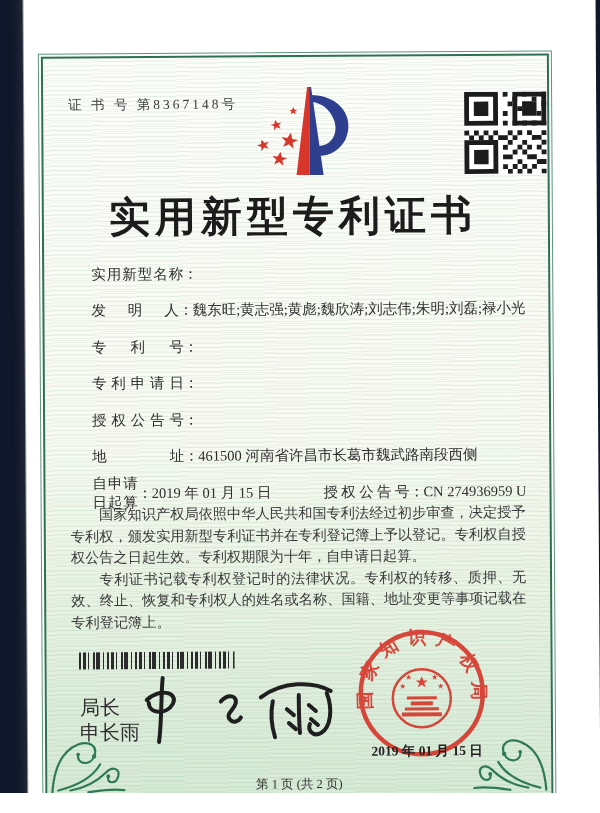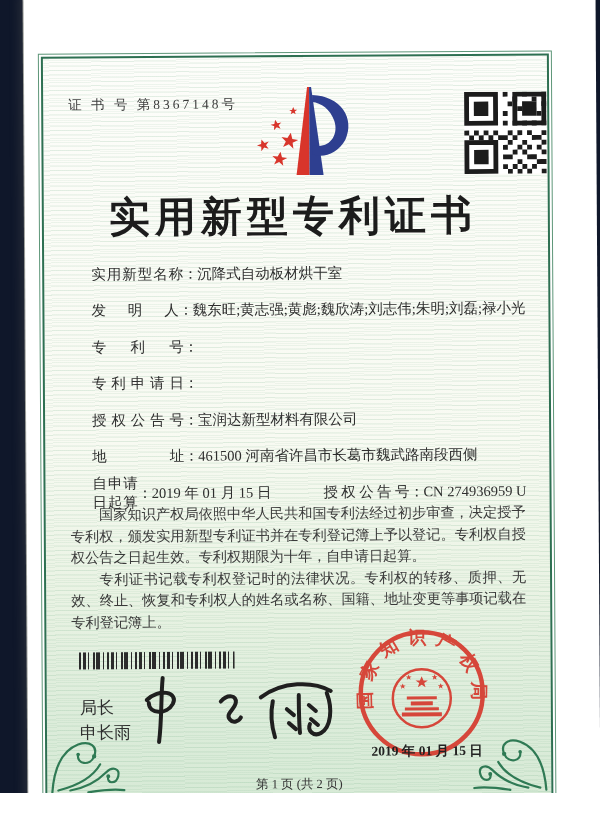--- a/index.html
+++ b/index.html
@@ -32,21 +32,21 @@
          color:#3a3a3a;text-align:justify;}
   .paras p{margin:0;text-indent:2em;}
   .barcode{position:absolute;left:32px;top:594px;width:156px;height:17px;
      background:repeating-linear-gradient(90deg,
         #2b2b2b 0 2px, transparent 2px 4px,
         #2b2b2b 4px 7px, transparent 7px 9px,
         #2b2b2b 9px 10px, transparent 10px 14px,
         #2b2b2b 14px 16px, transparent 16px 17px,
         #2b2b2b 17px 21px, transparent 21px 24px,
         #2b2b2b 24px 25px, transparent 25px 28px);}
-  .director{position:absolute;left:33px;top:637px;font-size:17px;color:#2e2e2e;line-height:25px;}
+  .director{position:absolute;left:33px;top:637px;font-size:20px;color:#2e2e2e;line-height:25px;}
   .signature{position:absolute;left:86px;top:612px;width:226px;height:84px;}
   .seal{position:absolute;left:308px;top:570px;width:134px;height:134px;opacity:.93;}
   .seal-date{position:absolute;left:305px;top:686px;width:150px;text-align:center;
          font-size:13.5px;color:#222;font-weight:600;z-index:5;}
   .footer{position:absolute;left:0;right:0;top:719px;text-align:center;font-size:12.5px;color:#333;}
   .corner{position:absolute;width:78px;height:78px;}
   .corner.bl{left:1px;bottom:1px;}
   .corner.br{right:1px;bottom:1px;transform:scaleX(-1);}
 </style>
 </head>
@@ -87,39 +87,37 @@
             <path d="M40,0h5v5h-5z M60,0h5v5h-5z M80,0h5v5h-5z M50,5h5v5h-5z M70,5h5v5h-5z M45,10h5v5h-5z M80,10h5v5h-5z M55,15h5v5h-5z M65,15h5v5h-5z M40,20h5v5h-5z M75,20h5v5h-5z M40,30h5v5h-5z M50,30h5v5h-5z M60,30h5v5h-5z M70,30h5v5h-5z M80,30h5v5h-5z M30,40h5v5h-5z M0,40h5v5h-5z M10,40h5v5h-5z M20,40h5v5h-5z M5,45h5v5h-5z M15,45h5v5h-5z M25,45h5v5h-5z M35,45h5v5h-5z M45,40h5v5h-5z M55,40h5v5h-5z M65,40h5v5h-5z M80,40h5v5h-5z M40,45h5v5h-5z M50,45h5v5h-5z M70,45h5v5h-5z M75,45h5v5h-5z M45,50h5v5h-5z M60,50h5v5h-5z M80,50h5v5h-5z M40,55h5v5h-5z M55,55h5v5h-5z M65,55h5v5h-5z M75,55h5v5h-5z M50,60h5v5h-5z M60,60h5v5h-5z M80,60h5v5h-5z M40,65h5v5h-5z M45,65h5v5h-5z M65,65h5v5h-5z M70,65h5v5h-5z M55,70h5v5h-5z M75,70h5v5h-5z M80,70h5v5h-5z M40,75h5v5h-5z M50,75h5v5h-5z M60,75h5v5h-5z M70,75h5v5h-5z M45,80h5v5h-5z M55,80h5v5h-5z M65,80h5v5h-5z M80,80h5v5h-5z"></path>
           </g>
         </svg>
 
         <div class="title">实用新型专利证书</div>
 
         <div class="fields">
           <div class="f-row">
             <span class="f-label">实用新型名称</span>
               <span class="f-colon">：</span>
-            <span class="f-value">沉降式自动板材烘干室</span>
           </div>
           <div class="f-row">
             <span class="f-label">发明人</span>
               <span class="f-colon">：</span>
             <span class="f-value">魏东旺;黄志强;黄彪;魏欣涛;刘志伟;朱明;刘磊;禄小光</span>
           </div>
           <div class="f-row">
             <span class="f-label">专利号</span>
               <span class="f-colon">：</span>
           </div>
           <div class="f-row">
             <span class="f-label">专利申请日</span>
               <span class="f-colon">：</span>
           </div>
           <div class="f-row">
             <span class="f-label">授权公告号</span>
               <span class="f-colon">：</span>
-            <span class="f-value">宝润达新型材料有限公司</span>
           </div>
           <div class="f-row">
             <span class="f-label">地址</span>
               <span class="f-colon">：</span>
             <span class="f-value">461500 河南省许昌市长葛市魏武路南段西侧</span>
           </div>
           <div class="f-row">
             <span class="f-label">自申请日起算</span>
               <span class="f-colon">：</span>
             <span class="f-value fixed">2019 年 01 月 15 日</span>

